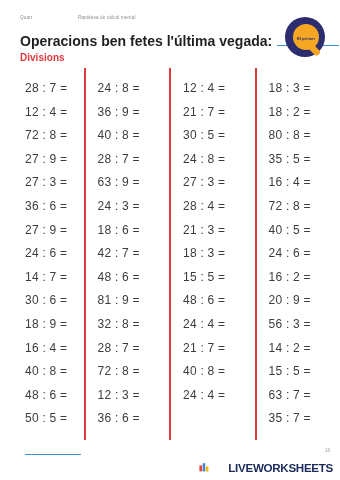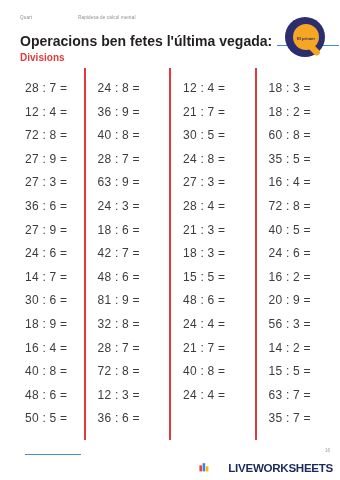--- a/index.html
+++ b/index.html
@@ -242,21 +242,21 @@
       <div class="op">48 : 6 =</div>
       <div class="op">24 : 4 =</div>
       <div class="op">21 : 7 =</div>
       <div class="op">40 : 8 =</div>
       <div class="op">24 : 4 =</div>
     </div>
 
     <div class="col col-4">
       <div class="op">18 : 3 =</div>
       <div class="op">18 : 2 =</div>
-      <div class="op">60 : 8 =</div>
+      <div class="op">80 : 8 =</div>
       <div class="op">35 : 5 =</div>
       <div class="op">16 : 4 =</div>
       <div class="op">72 : 8 =</div>
       <div class="op">40 : 5 =</div>
       <div class="op">24 : 6 =</div>
       <div class="op">16 : 2 =</div>
       <div class="op">20 : 9 =</div>
       <div class="op">56 : 3 =</div>
       <div class="op">14 : 2 =</div>
       <div class="op">15 : 5 =</div>

